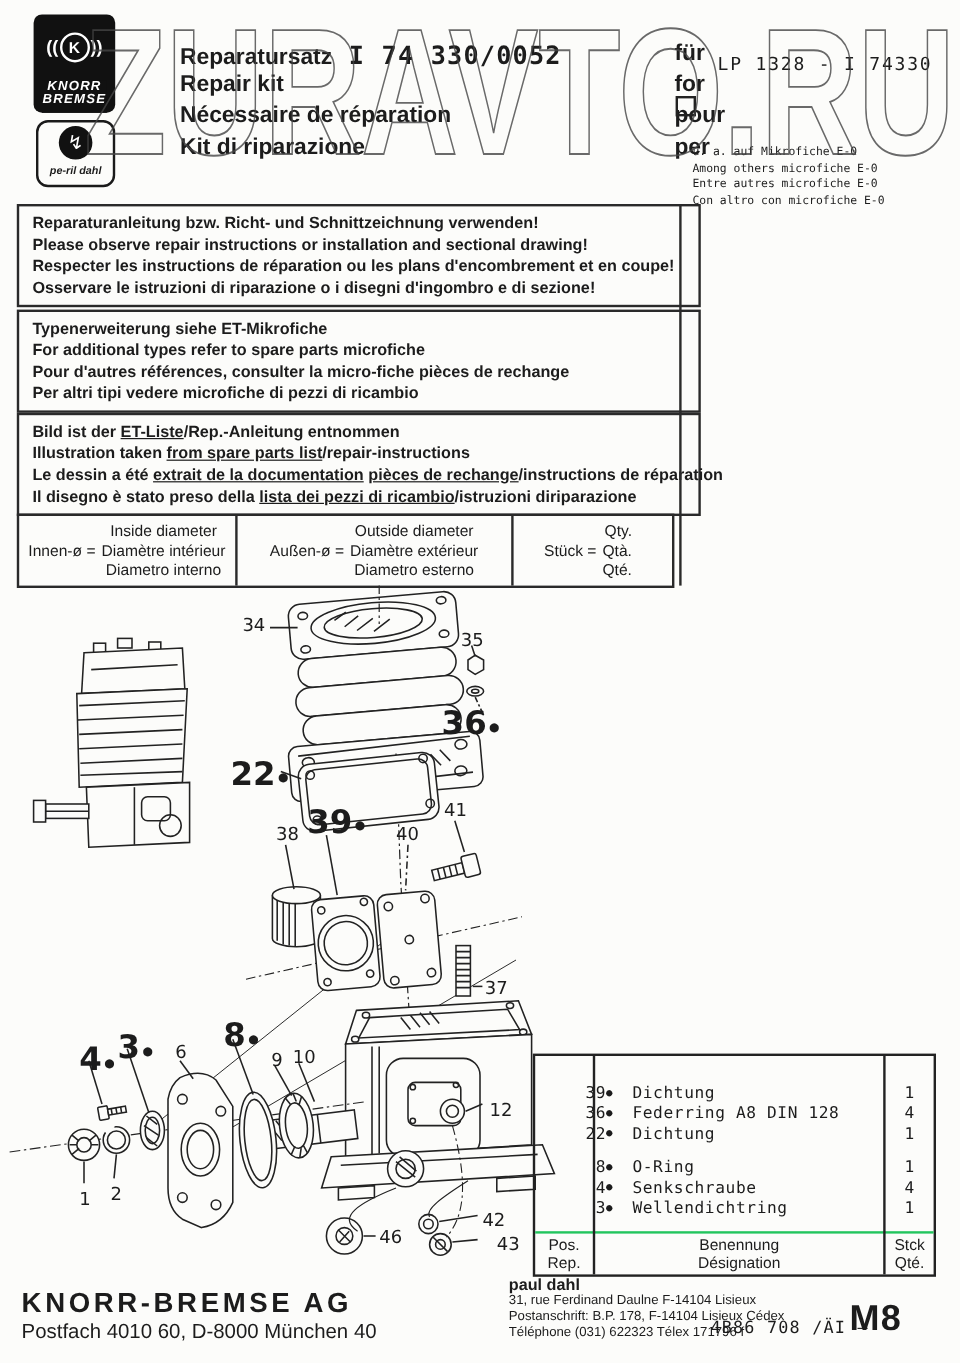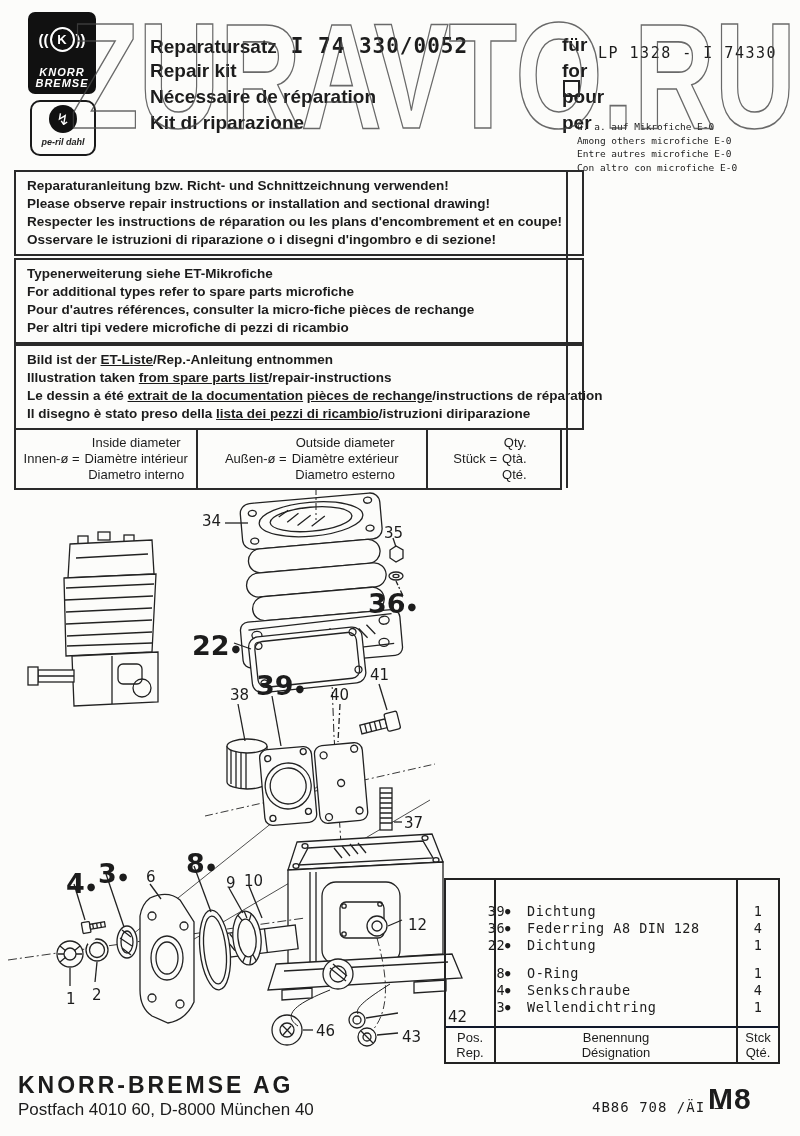--- a/index.html
+++ b/index.html
@@ -56,21 +56,21 @@
   .pt-body{flex:1;position:relative;padding-top:23px;font-family:"DejaVu Sans Mono",monospace;
            font-size:13.5px;letter-spacing:0.5px;}
   .pt-row{display:flex;height:17px;align-items:flex-start;padding-left:21px;}
   .pt-spacer{height:11px;}
   .pt-pos{width:44px;text-align:right;}
   .pt-name{flex:1;padding-left:16px;}
   .pt-qty{width:40px;text-align:center;}
   .pt-dot{font-size:9px;vertical-align:2px;}
   .pt-sep1,.pt-sep2{position:absolute;top:0;bottom:0;border-left:2px solid #222;z-index:1;}
   .pt-sep1{left:48px;} .pt-sep2{right:40px;}
-  .pt-footer{height:34px;border-top:2px solid #0f172a;display:flex;position:relative;font-size:13px;line-height:15px;}
+  .pt-footer{height:34px;border-top:2px solid #22c55e;display:flex;position:relative;font-size:13px;line-height:15px;}
   .ptf-pos{width:48px;text-align:center;padding-top:2px;}
   .ptf-name{flex:1;text-align:center;padding-top:2px;}
   .ptf-qty{width:40px;text-align:center;padding-top:2px;}
   .doc-number{position:absolute;left:592px;top:1060px;font-family:"DejaVu Sans Mono",monospace;
               font-size:14px;letter-spacing:1px;z-index:2;white-space:nowrap;margin-top:39px;}
   
   .company-name{position:absolute;left:18px;top:1072px;font-size:23px;font-weight:bold;letter-spacing:3px;z-index:2;}
   .company-addr{position:absolute;left:18px;top:1100px;font-size:17px;font-weight:500;z-index:2;}
   .distributor{position:absolute;left:424px;top:1063px;z-index:2;}
   .dist-name{font-size:13.5px;font-weight:bold;}
@@ -407,22 +407,22 @@
       <div class="part-label big" style="left: 66px; top: 868px;">4<span class="label-dot">●</span></div>
       <div class="part-label big" style="left: 98px; top: 858px;">3<span class="label-dot">●</span></div>
       <div class="part-label" style="left: 146px; top: 868px;">6</div>
       <div class="part-label big" style="left: 186px; top: 848px;">8<span class="label-dot">●</span></div>
       <div class="part-label" style="left: 226px; top: 874px;">9</div>
       <div class="part-label" style="left: 244px; top: 872px;">10</div>
       <div class="part-label" style="left: 408px; top: 916px;">12</div>
       <div class="part-label" style="left: 66px; top: 990px;">1</div>
       <div class="part-label" style="left: 92px; top: 986px;">2</div>
       <div class="part-label" style="left: 316px; top: 1022px;">46</div>
-      <div class="part-label" style="left: 402px; top: 1008px; margin-left: 46px;">42</div>
-      <div class="part-label" style="left: 402px; top: 1028px;">43</div>
+      <div class="part-label" style="left: 402px; top: 1008px;">42</div>
+      <div class="part-label" style="left: 414px; top: 1028px;">43</div>
     </div>
 
   <div class="parts-table">
     <div class="pt-body">
         <div class="pt-row">
           <div class="pt-pos">39<span class="pt-dot">●</span></div>
           <div class="pt-name">Dichtung</div>
           <div class="pt-qty">1</div>
         </div>
         <div class="pt-row">
@@ -466,18 +466,26 @@
         <div>Qté.</div>
       </div>
     </div>
     <div class="pt-sep1"></div>
     <div class="pt-sep2"></div>
   </div>
   <div class="doc-number">4B86 708 /ÄI –</div>
 
   <div class="company-name">KNORR-BREMSE AG</div>
   <div class="company-addr">Postfach 4010 60, D-8000 München 40</div>
+  <div class="distributor">
+    <div class="dist-name">paul dahl</div>
+    <div class="dist-lines">
+        <div>31, rue Ferdinand Daulne F-14104 Lisieux</div>
+        <div>Postanschrift: B.P. 178, F-14104 Lisieux Cédex</div>
+        <div>Téléphone (031) 622323 Télex 171796 f</div>
+      </div>
+  </div>
   <div class="page-code">M8</div>
 
   <svg class="watermark" viewBox="0 0 800 170">
     <text x="70" y="128" font-size="150" font-weight="bold" textLength="726" lengthAdjust="spacingAndGlyphs" fill="none" stroke="#454545" stroke-width="1.6" opacity="0.8">ZURAVTO.RU</text>
   </svg>
 </div>
 
 </body></html>

